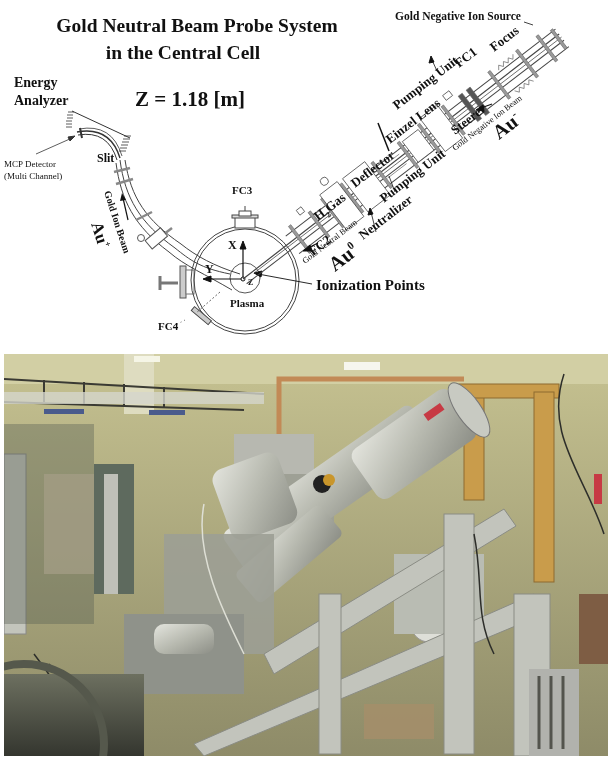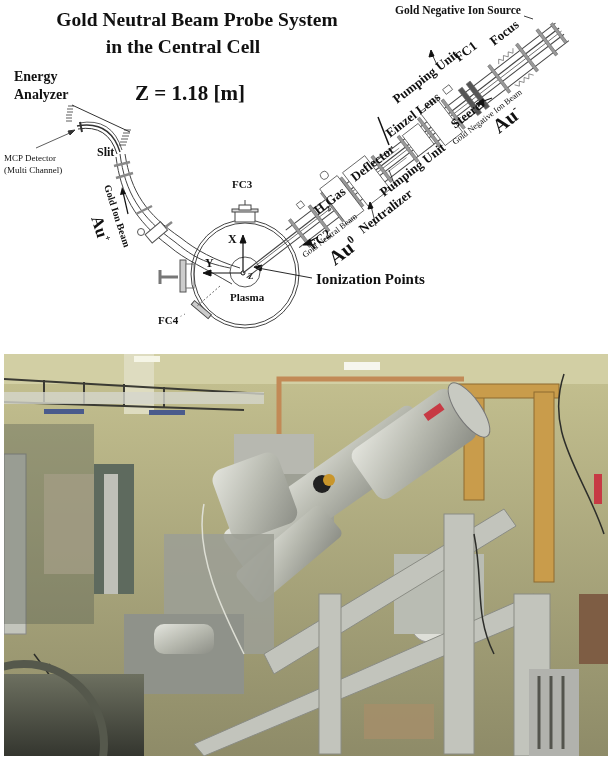--- a/index.html
+++ b/index.html
@@ -1,17 +1,17 @@
 <!DOCTYPE html>
 <html><head>
 <meta charset="utf-8">
 <style>
   html,body{margin:0;padding:0;background:#ffffff;}
   body{width:612px;height:760px;position:relative;overflow:hidden;font-family:"Liberation Serif","DejaVu Serif",serif;}
-  #diagram{position:absolute;left:0;top:2px;width:552px;height:345px;}
+  #diagram{position:absolute;left:0;top:8px;width:552px;height:345px;}
   #diagram text{font-family:"Liberation Serif","DejaVu Serif",serif;fill:#111;font-weight:bold;}
   #photo{position:absolute;left:4px;top:354px;width:604px;height:402px;overflow:hidden;background:#6f7058;}
   #photo svg{display:block;}
 </style>
 </head>
 <body>
 
 <div id="diagram">
 <svg width="612" height="345" viewBox="0 0 612 345" xmlns="http://www.w3.org/2000/svg">
 

